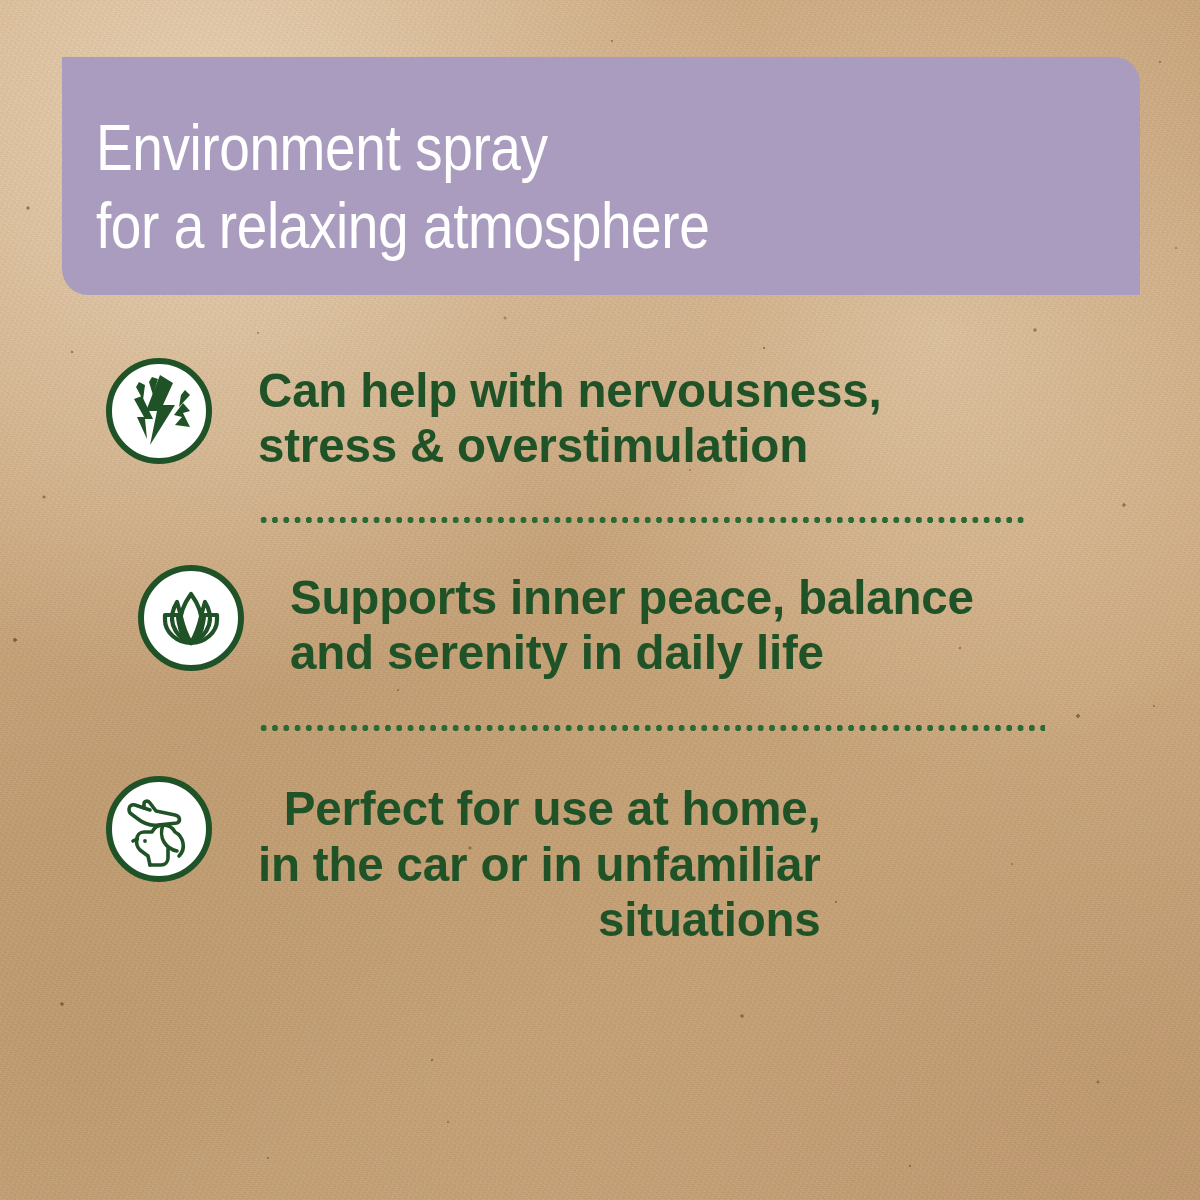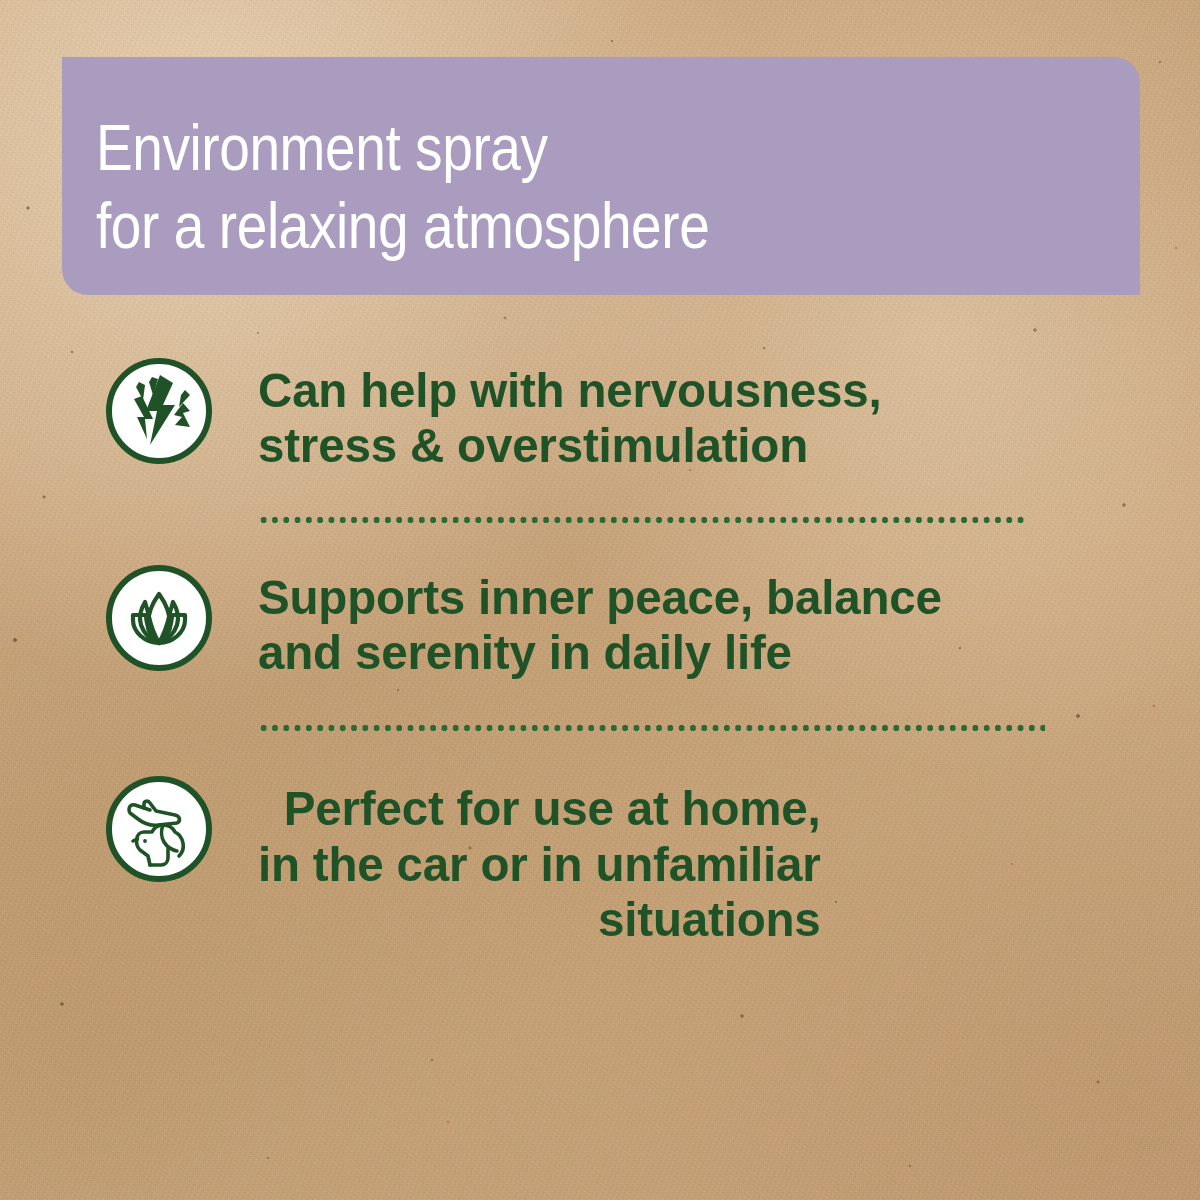--- a/index.html
+++ b/index.html
@@ -136,21 +136,21 @@
     line-height: 1.13;
     letter-spacing: -0.2px;
     padding-top: 8px;
     transform: scaleX(0.97);
     transform-origin: left top;
     white-space: nowrap;
   }
   .feature-text .line { display: block; }
 
   .row-1 { margin-top: 0; }
-  .row-2 { margin-top: 88px; }
+  .row-2 { margin-top: 88px; margin-left: 32px; }
   .row-3 { margin-top: 93px; text-align: right; }
 
   
   .divider {
     position: absolute;
     left: 258px;
     height: 6px;
     background-image: radial-gradient(circle closest-side, #2a6b35 98%, transparent 100%);
     background-size: 11.3px 6px;
     background-repeat: repeat-x;

